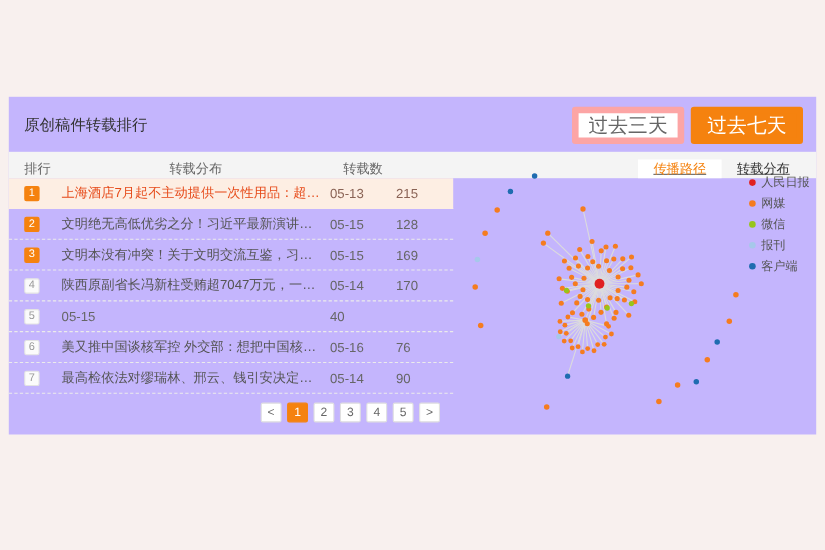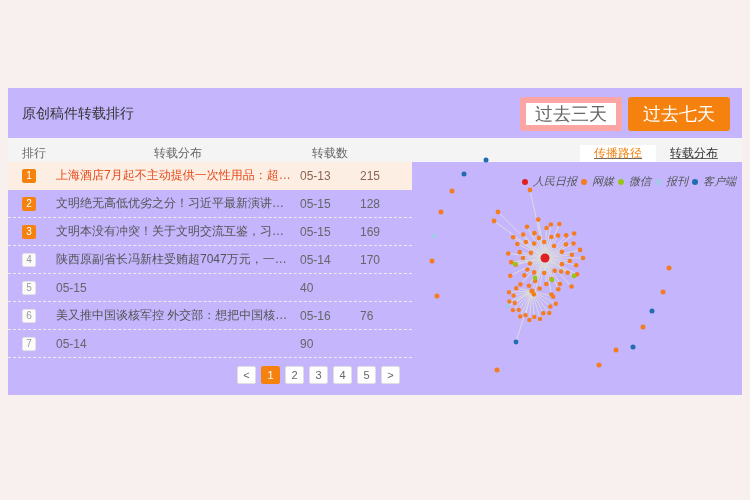--- a/index.html
+++ b/index.html
@@ -68,21 +68,21 @@
   .pg{
     min-width:13px;height:16px;line-height:16px;padding:0 2px;text-align:center;
     font-size:11px;border:1px solid #e0e0e0;border-radius:2px;color:#666;
     background:#fff;cursor:pointer;
   }
   .pg.active{background:#f5820f;border-color:#f5820f;color:#fff}
 
   .chart{position:absolute;left:402px;top:50px;width:332px;height:252px}
   .chart svg{position:absolute;left:0;top:0}
   .legend{
-    position:absolute;right:6px;top:36px;display:flex;flex-direction:row;gap:4px;font-style:italic;
+    position:absolute;right:6px;top:20px;display:flex;flex-direction:column;gap:4px;
   }
   .legend-item{display:flex;align-items:center;gap:5px;font-size:11px;color:#555}
   .legend-dot{width:6px;height:6px;border-radius:50%;flex:0 0 auto}
 </style>
 </head>
 <body>
 
 <div class="panel">
   <div class="panel-top">
     <div class="panel-title">原创稿件转载排行</div>
@@ -149,20 +149,21 @@
           <span class="badge gray">6</span>
         </div>
         <div class="t-title">美又推中国谈核军控 外交部：想把中国核力量谈到美国水...</div>
         <div class="t-date">05-16</div>
         <div class="t-count">76</div>
       </div>
       <div class="trow">
         <div>
           <span class="badge gray">7</span>
         </div>
+        <div class="t-title">最高检依法对缪瑞林、邢云、钱引安决定逮捕</div>
         <div class="t-date">05-14</div>
         <div class="t-count">90</div>
       </div>
     </div>
 
   <div class="pager" id="pager">
       <div class="pg">&lt;</div>
       <div class="pg active">1</div>
       <div class="pg">2</div>
       <div class="pg">3</div>

